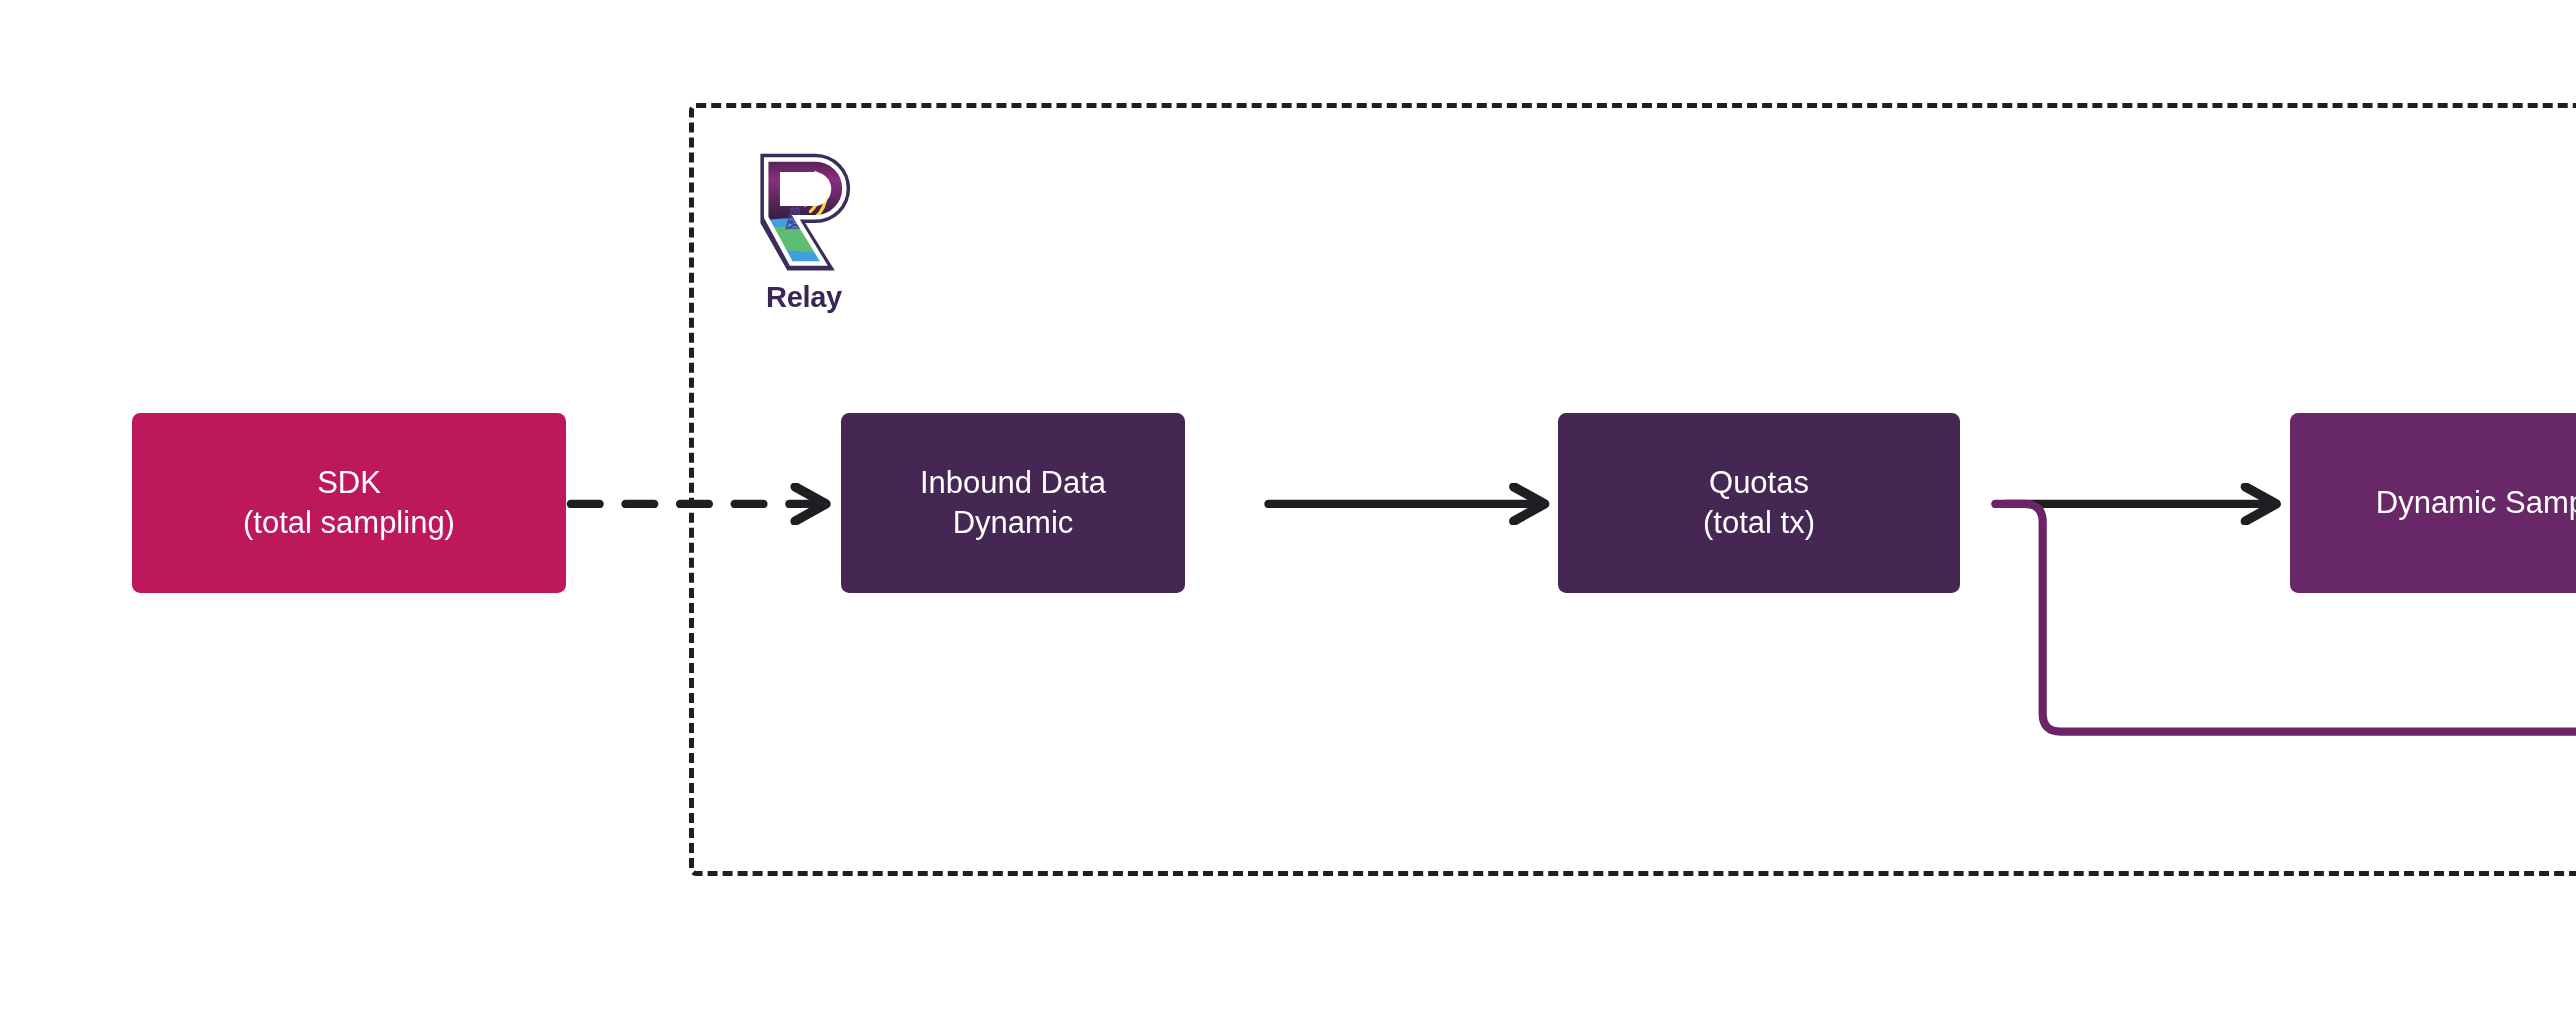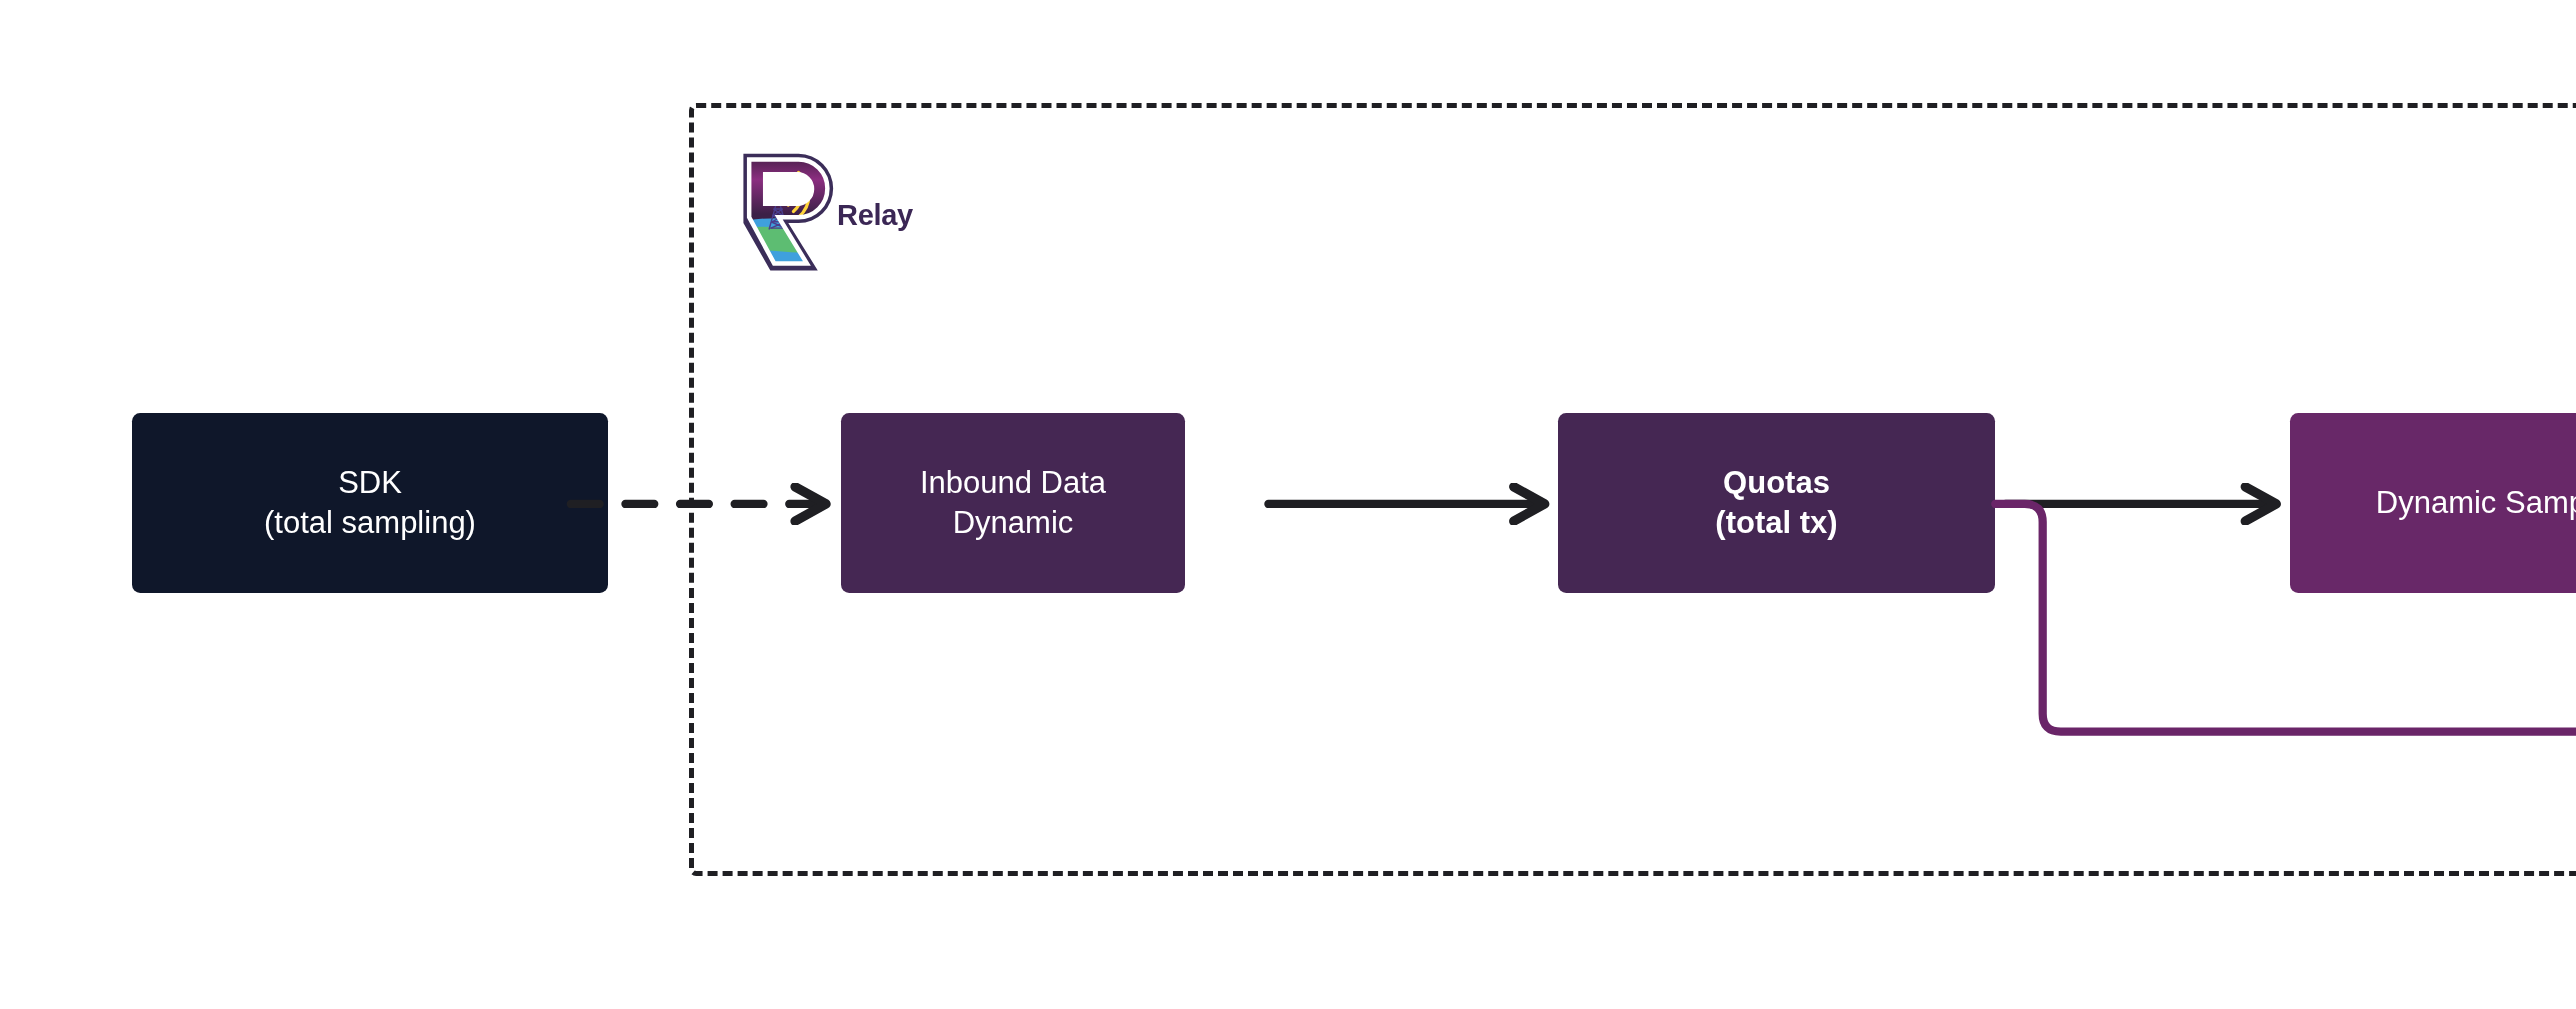--- a/index.html
+++ b/index.html
@@ -27,21 +27,21 @@
     box-sizing: border-box;
     background: transparent;
   }
   
   .relay-brand {
     position: absolute;
     left: 737px;
     top: 147px;
     width: 134px;
     display: flex;
-    flex-direction: row;
+    flex-direction: column;
     align-items: center;
   }
   .relay-logo {
     width: 100px;
     height: 129px;
     display: block;
   }
   .relay-label {
     margin-top: 7.2px;
     font-size: 29px;
@@ -61,23 +61,23 @@
     align-items: center;
     justify-content: center;
     color: #ffffff;
     font-size: 31px;
     line-height: 1.28;
     text-align: center;
     box-sizing: border-box;
     padding: 0 8.2px;
   }
   .node .ln { display: block; white-space: nowrap; }
-  #node-sdk      { left: 132px;  width: 476px; background: #0f172a; }
+  #node-sdk      { left: 132px;  width: 434px; background: #be185d; }
   #node-filters  { left: 841px; width: 344px; background: #452753; }
-  #node-quotas   { left: 1558px; width: 437px; background: #452753; font-weight: bold; }
+  #node-quotas   { left: 1558px; width: 402px; background: #452753; }
   #node-dynamic  { left: 2290px; width: 430px; background: #682868; }
   
   #connectors {
     position: absolute;
     left: 0;
     top: 0;
     width: 4039px;
     height: 1010px;
     pointer-events: none;
   }

